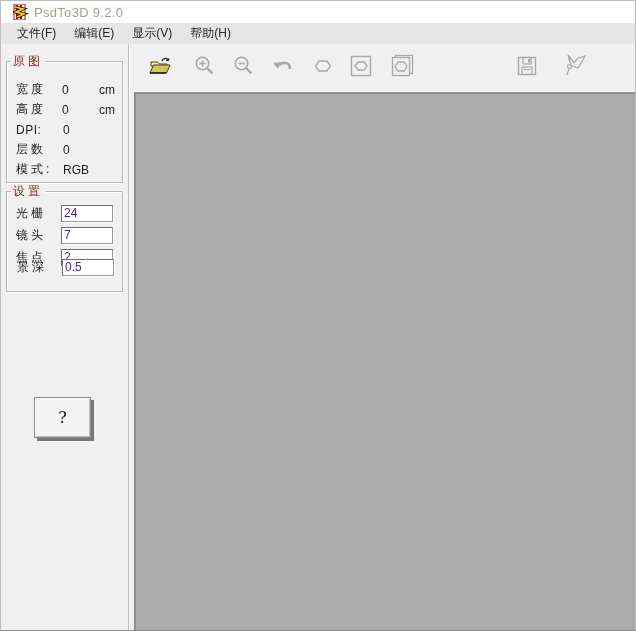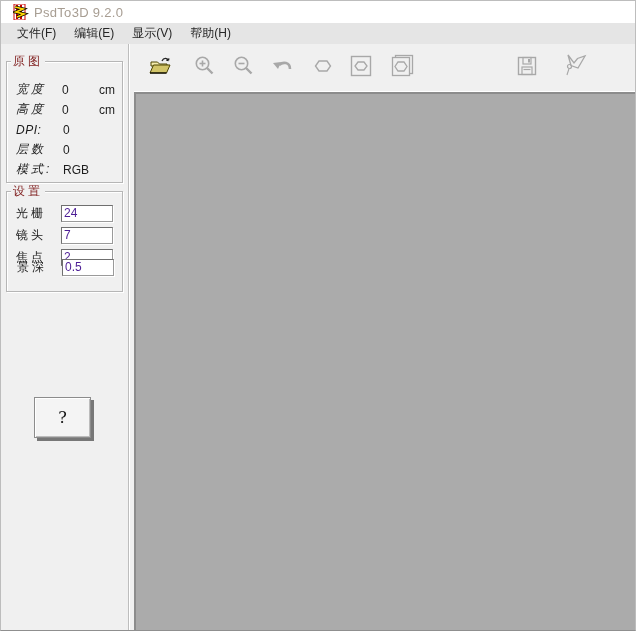--- a/index.html
+++ b/index.html
@@ -48,21 +48,21 @@
     position:absolute; top:-8px; left:4px; background:#f0f0f0; padding:0 2px;
     font-size:12px; letter-spacing:3px; color:#7f1d1d; line-height:14px;
   }
   .gb-original{ top:17px; height:122px; }
   .gb-settings{ top:147px; height:101px; }
 
   .info-row{
     position:absolute; left:0; width:100%; height:15px;
     display:flex; align-items:center; padding:0 7px 0 9px; font-size:12px;
   }
-  .info-label{ width:47px; letter-spacing:3px;font-style:italic; }
+  .info-label{ width:47px; letter-spacing:3px; }
   .info-value{ width:38px; }
   .info-unit{ margin-left:auto; }
 
   .set-row{
     position:absolute; left:0; width:100%; height:18px;
     display:flex; align-items:center; padding-left:9px; font-size:12px;
   }
   .set-label{ width:40px; letter-spacing:3px; }
   .set-input{
     width:52px; height:17px; margin-left:5px;

